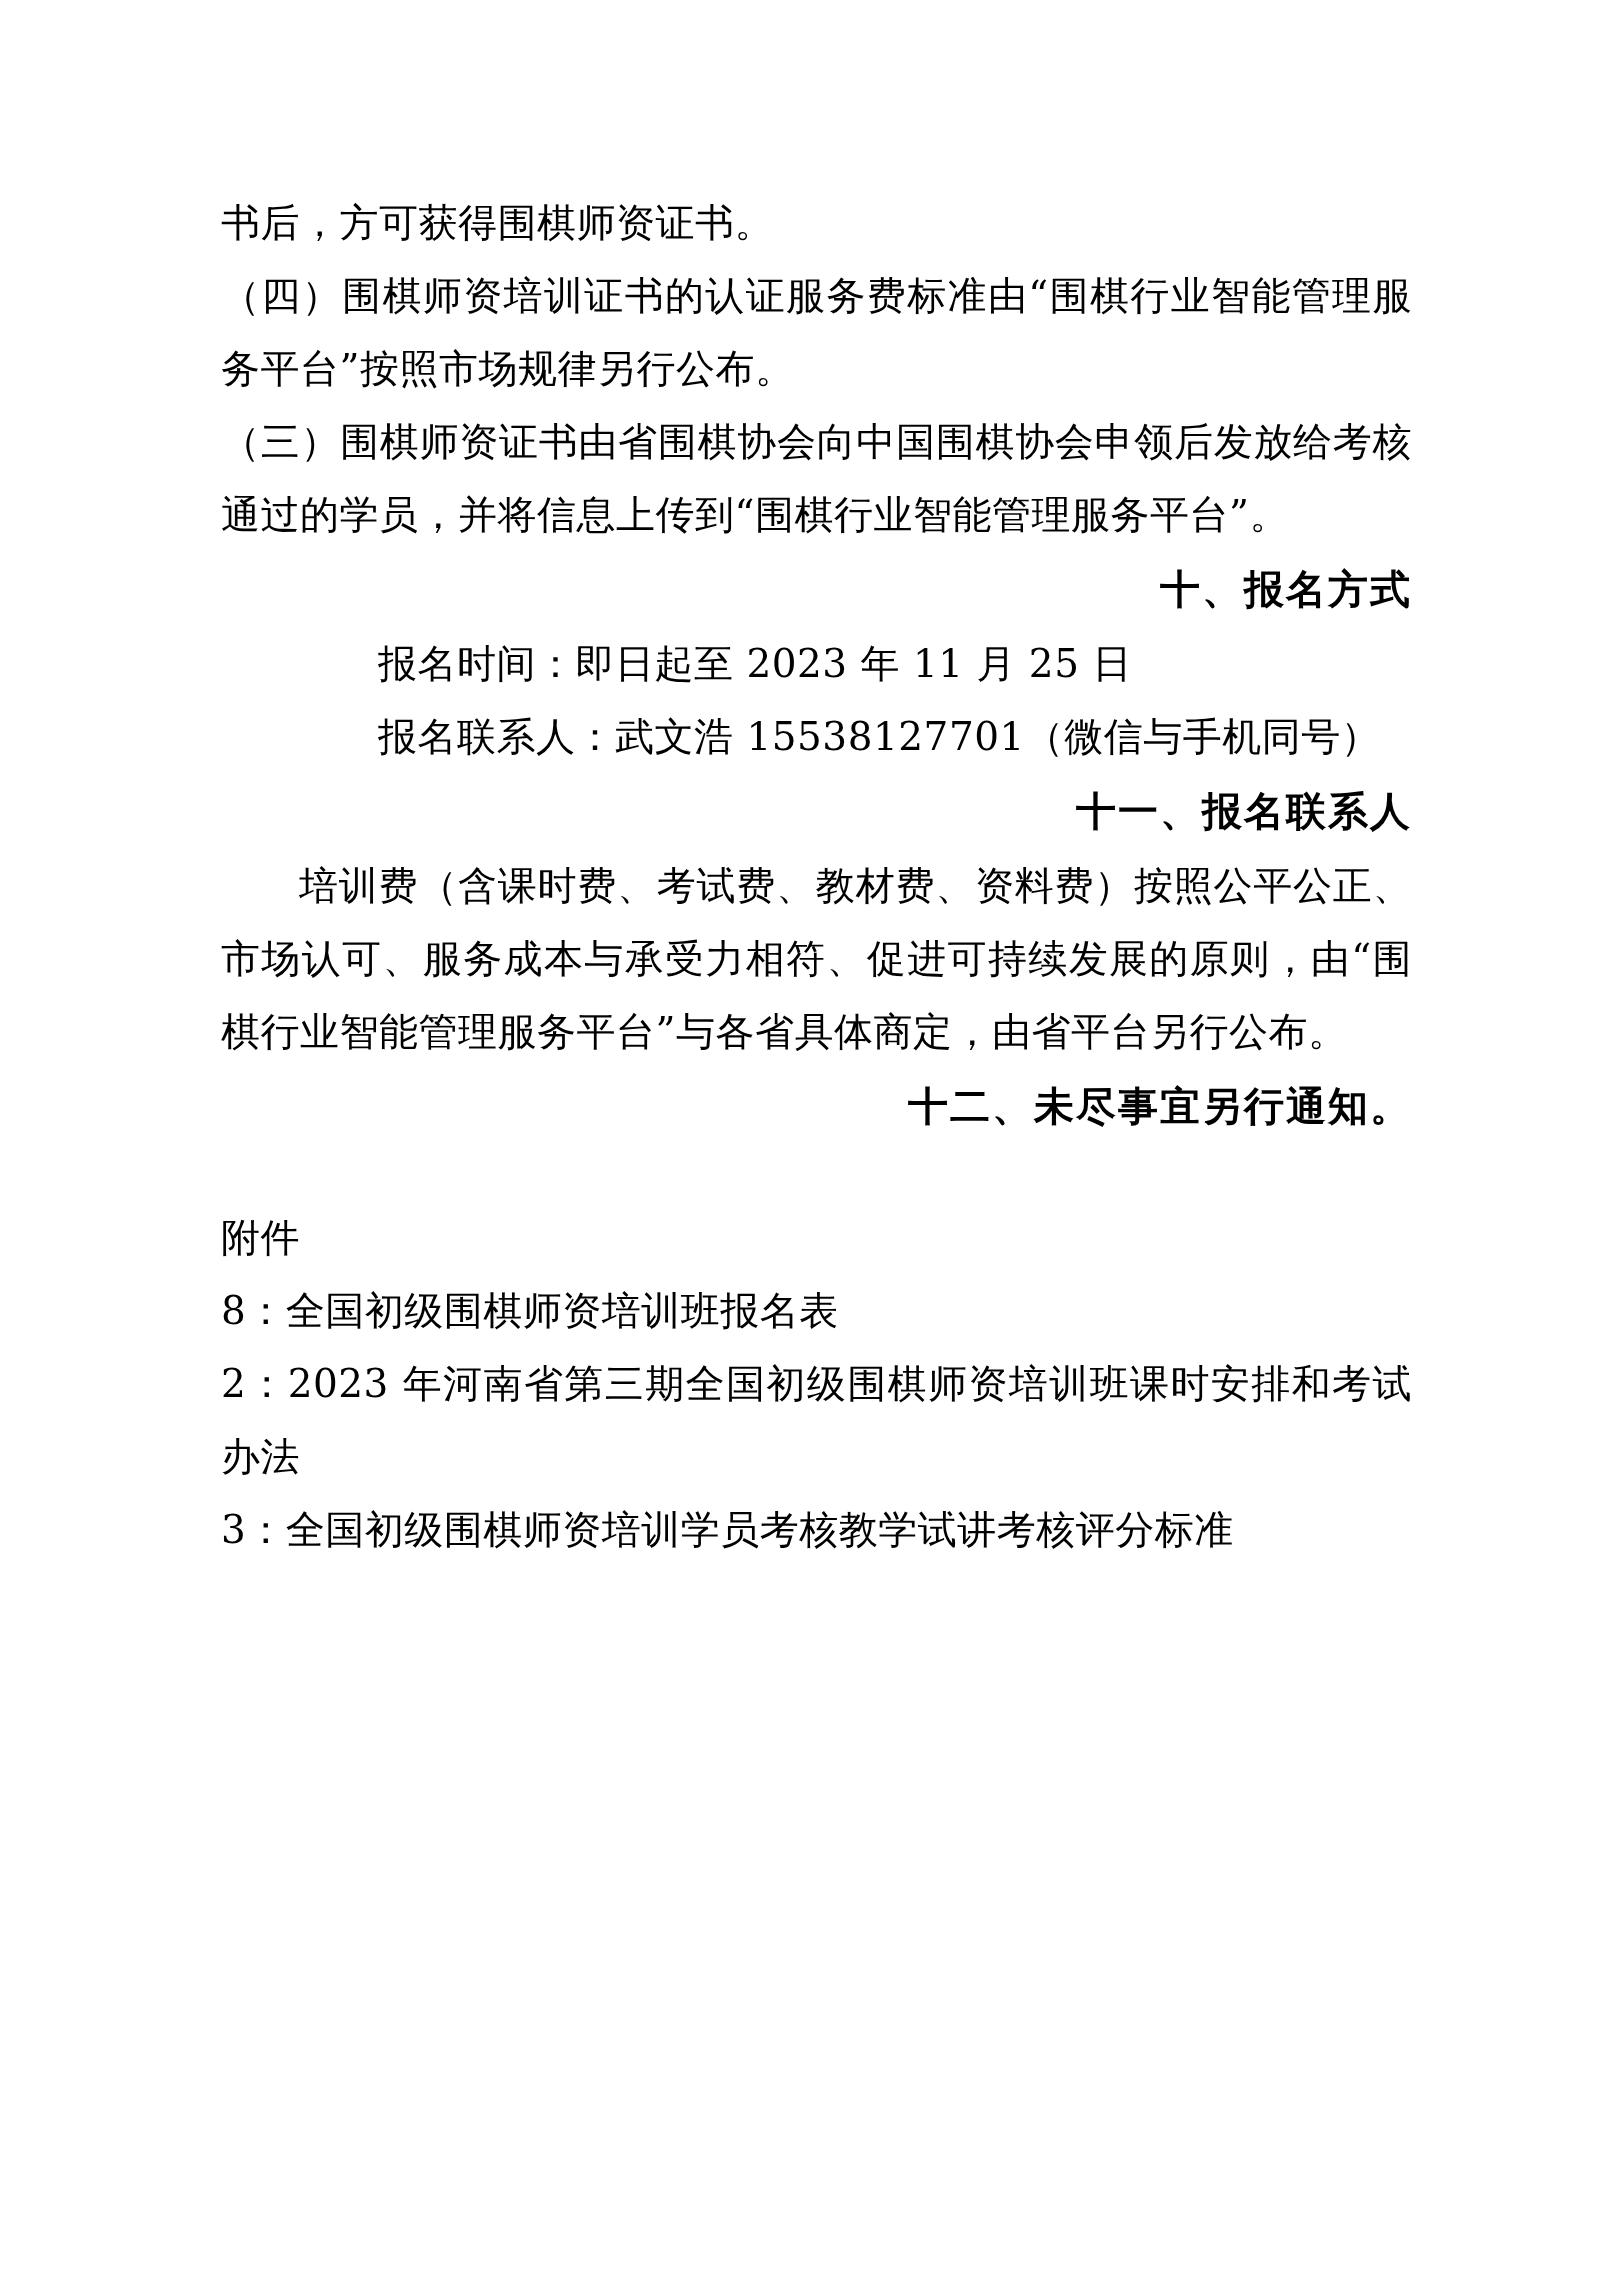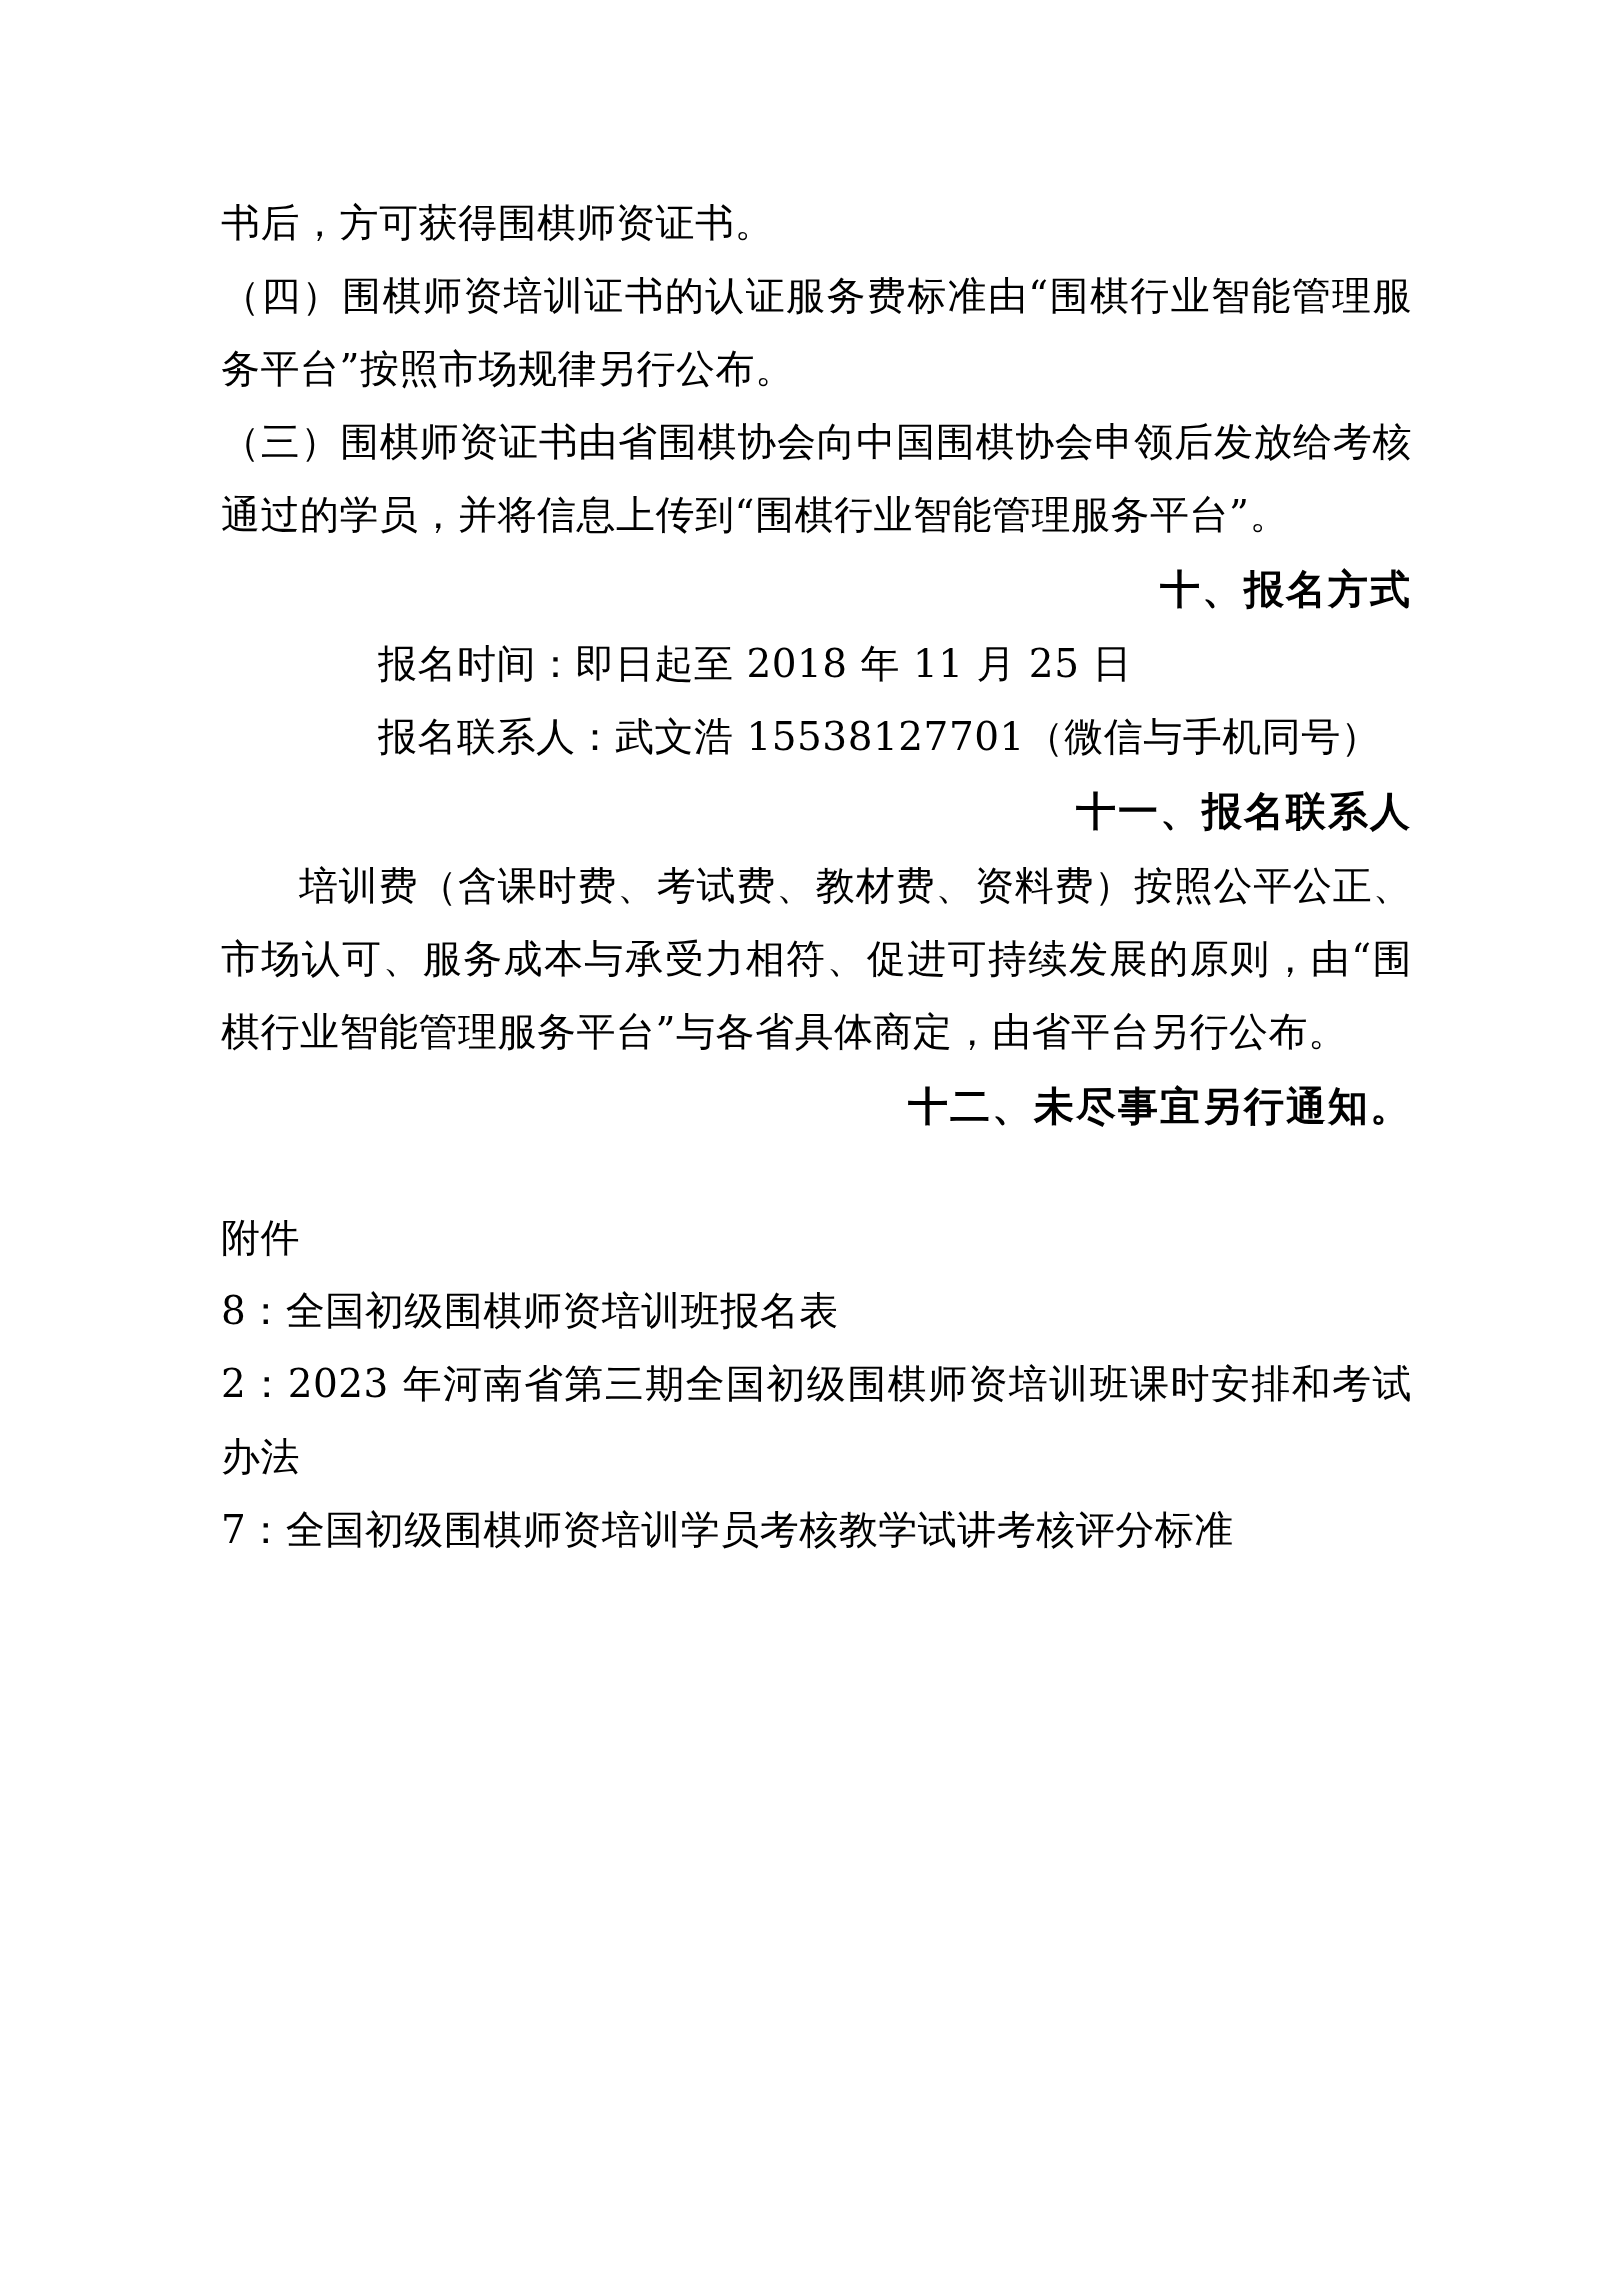--- a/index.html
+++ b/index.html
@@ -68,35 +68,35 @@
   <div class="doc-body">
 
     <p class="para indent2">书后，方可获得围棋师资证书。</p>
 
     <p class="para indent2">（四）围棋师资培训证书的认证服务费标准由“围棋行业智能管理服务平台”按照市场规律另行公布。</p>
 
     <p class="para indent2">（三）围棋师资证书由省围棋协会向中国围棋协会申领后发放给考核通过的学员，并将信息上传到“围棋行业智能管理服务平台”。</p>
 
     <h2 class="heading">十、报名方式</h2>
 
-    <p class="para indent-deep">报名时间：即日起至 2018 年 11 月 25 日</p>
+    <p class="para indent-deep">报名时间：即日起至 2023 年 11 月 25 日</p>
 
     <p class="para indent-deep">报名联系人：武文浩 15538127701（微信与手机同号）</p>
 
 
     <h2 class="heading">十一、报名联系人</h2>
 
     <p class="para indent-first">培训费（含课时费、考试费、教材费、资料费）按照公平公正、市场认可、服务成本与承受力相符、促进可持续发展的原则，由“围棋行业智能管理服务平台”与各省具体商定，由省平台另行公布。</p>
 
     <h2 class="heading">十二、未尽事宜另行通知。</h2>
 
     <div class="gap-block"></div>
 
     <div class="attach-list">
       <p class="para indent2">附件</p>
       <p class="para indent2">8：全国初级围棋师资培训班报名表</p>
       <p class="para indent2">2：2023 年河南省第三期全国初级围棋师资培训班课时安排和考试办法</p>
-      <p class="para indent2">7：全国初级围棋师资培训学员考核教学试讲考核评分标准</p>
+      <p class="para indent2">3：全国初级围棋师资培训学员考核教学试讲考核评分标准</p>
     </div>
 
   </div>
 </div>
 
 
 </body></html>

